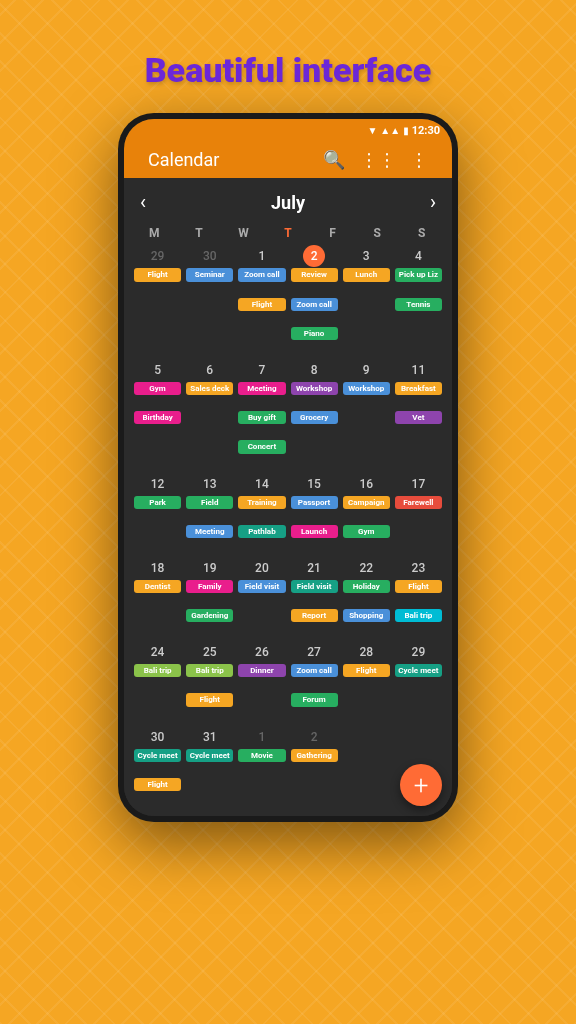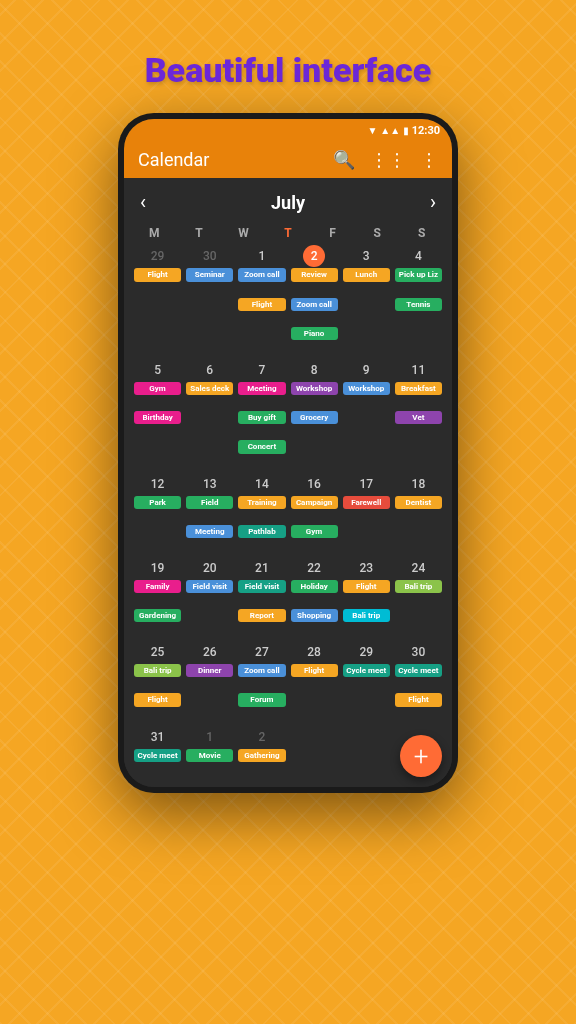--- a/index.html
+++ b/index.html
@@ -66,21 +66,21 @@
     }
     .status-icons { display: flex; align-items: center; gap: 3px; }
     .status-time { color: white; font-size: 11px; font-weight: bold; }
     .status-icon { color: white; font-size: 10px; }
 
     
     .app-bar {
       background: #E8820A;
       display: flex;
       align-items: center;
-      padding: 8px 14px;
+      padding: 8px 24px;
       justify-content: space-between;
     }
     .app-title { color: white; font-size: 18px; font-weight: 400; }
     .app-actions { display: flex; gap: 14px; align-items: center; }
     .action-icon { color: white; font-size: 18px; cursor: pointer; }
 
     
     .calendar-container {
       background: #2b2b2b;
       padding: 6px 8px 8px;
@@ -300,20 +300,25 @@
             <div class="day-number">13</div>
             <div class="event-tag ev-green">Field</div>
             <div class="event-tag ev-blue">Meeting</div>
           </div>
           <div class="day-cell">
             <div class="day-number">14</div>
             <div class="event-tag ev-orange">Training</div>
             <div class="event-tag ev-teal">Pathlab</div>
           </div>
           <div class="day-cell">
+            <div class="day-number">15</div>
+            <div class="event-tag ev-blue">Passport</div>
+            <div class="event-tag ev-pink">Launch</div>
+          </div>
+          <div class="day-cell">
             <div class="day-number">16</div>
             <div class="event-tag ev-orange">Campaign</div>
             <div class="event-tag ev-green">Gym</div>
           </div>
           <div class="day-cell">
             <div class="day-number">17</div>
             <div class="event-tag ev-red">Farewell</div>
           </div>
           <div class="day-cell">
             <div class="day-number">18</div>

